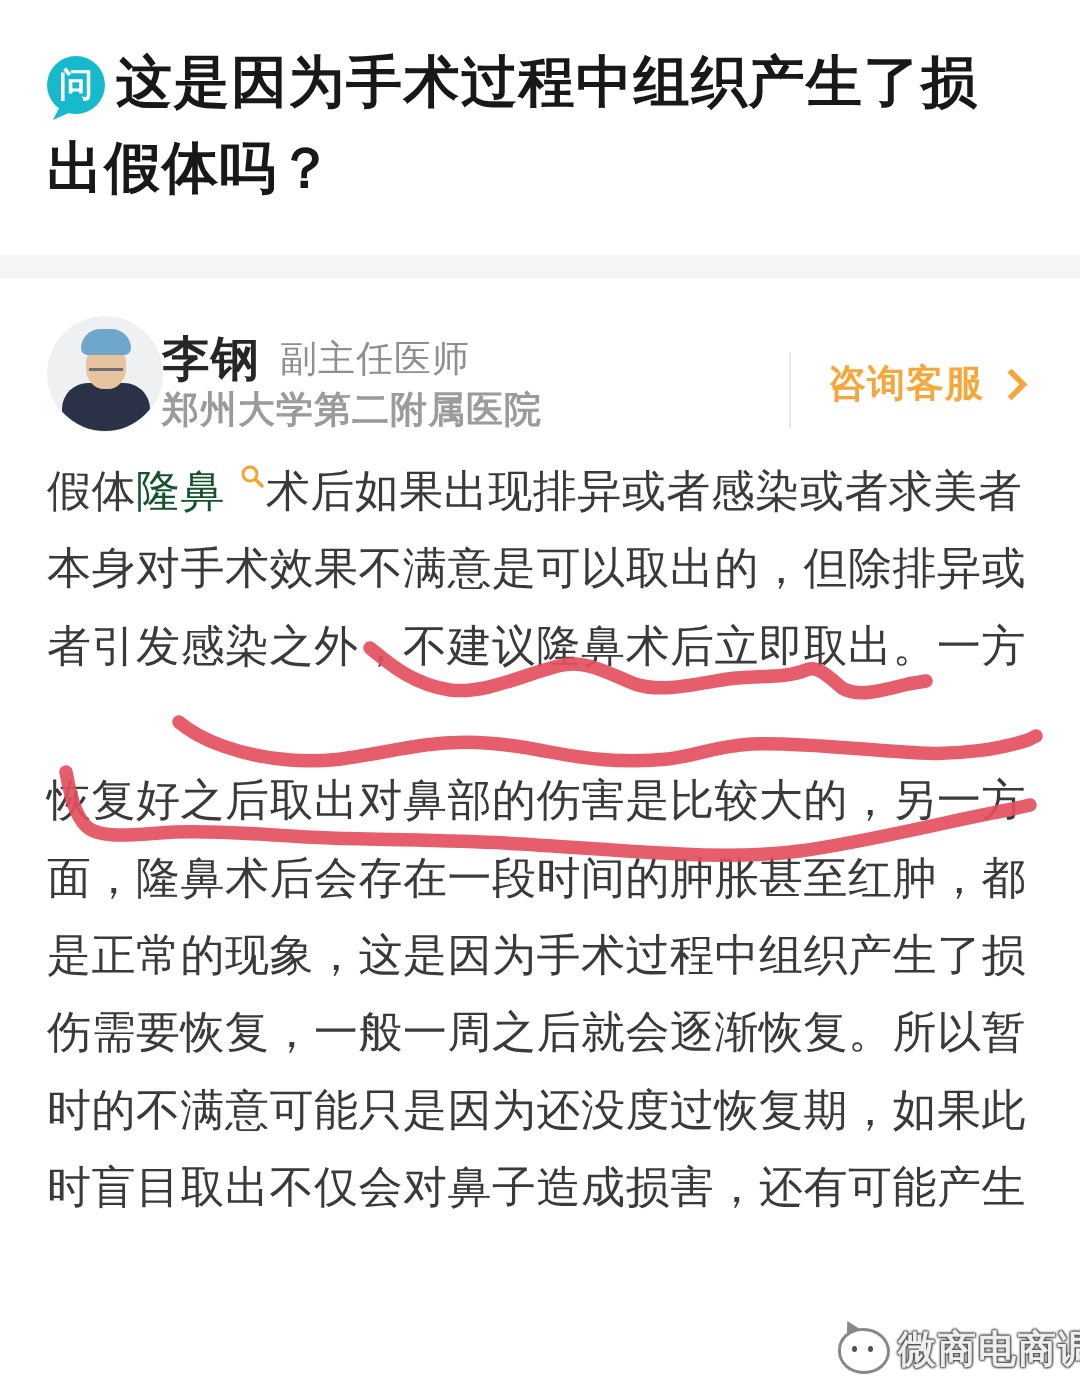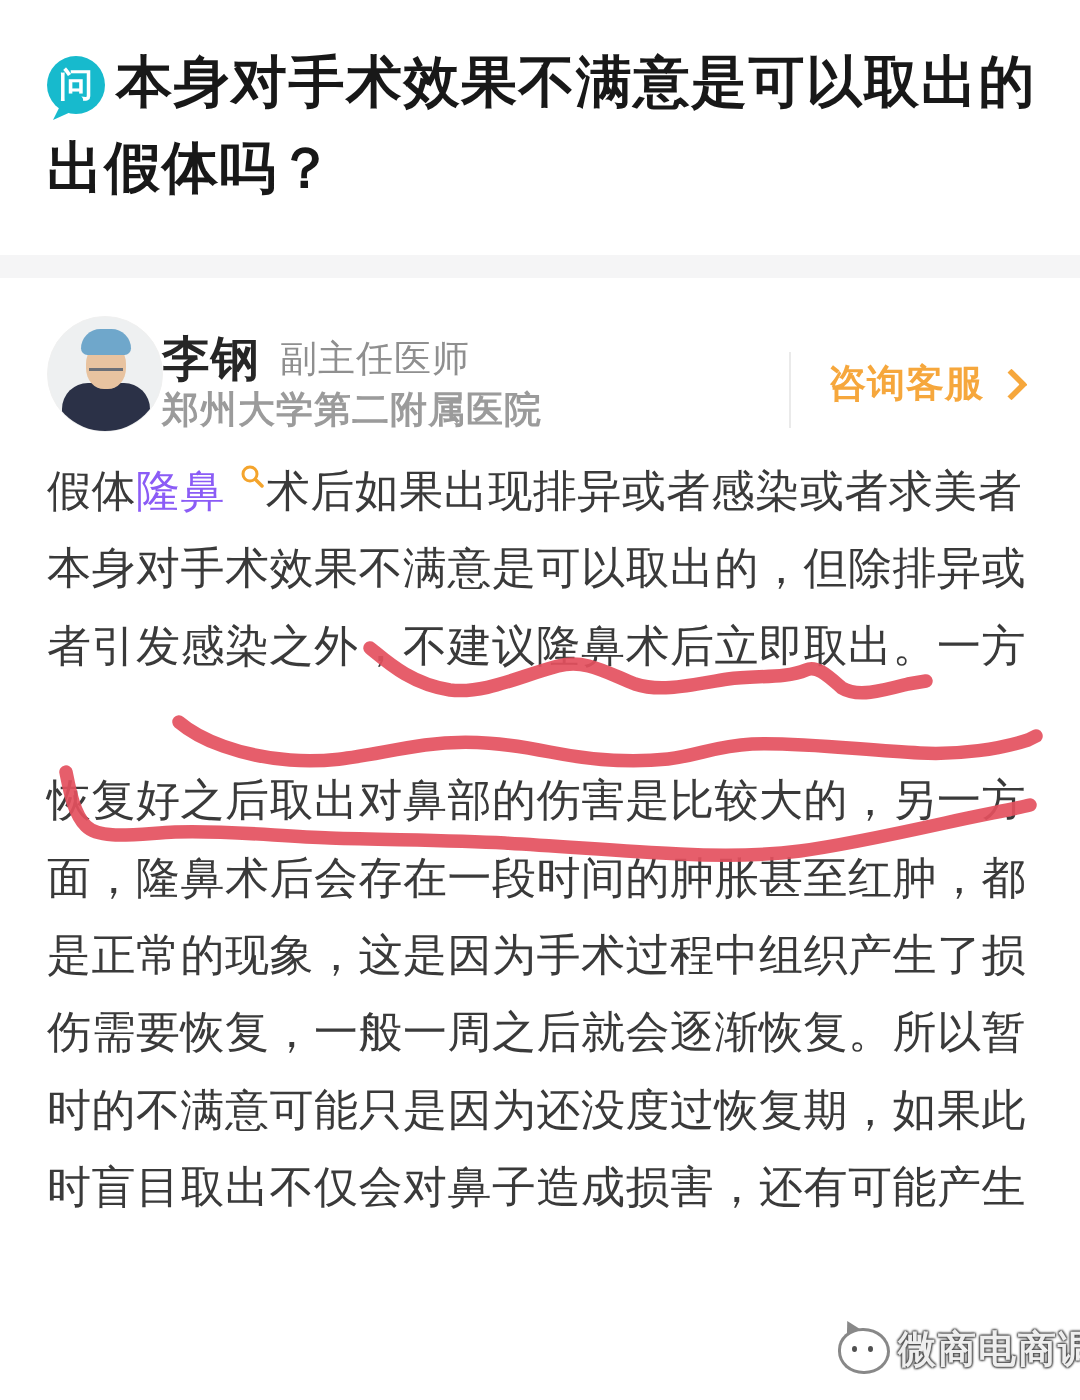--- a/index.html
+++ b/index.html
@@ -36,21 +36,21 @@
   .doc-hospital{position:absolute;left:162px;top:385px;font-size:37px;color:#9b9b9b;letter-spacing:1px;font-weight:bold;}
   .v-divider{position:absolute;left:789px;top:352px;width:2px;height:76px;background:#eaeaea;}
   .consult{position:absolute;left:828px;top:358px;display:flex;align-items:center;gap:16px;cursor:pointer;}
   .consult-label{font-size:38px;font-weight:600;color:#F6A73C;letter-spacing:1px;text-align:center;}
   .chevron{width:17px;height:17px;border-top:6px solid #F6A73C;border-right:6px solid #F6A73C;
      border-radius:2px;transform:rotate(45deg);margin-top:2px;}
 
   
   .bline{position:absolute;left:47px;font-size:44px;line-height:48px;color:#3a3a3a;
      letter-spacing:0.5px;white-space:nowrap;z-index:1;}
-  .kw{color:#8b5cf6;}
+  .kw{color:#14532d;}
   .kw-search{position:relative;top:-16px;margin-left:2px;}
 
   
   #strokes{position:absolute;left:0;top:0;width:1080px;height:1400px;z-index:5;pointer-events:none;}
   #strokes path{fill:none;stroke-width:13.5;stroke-linecap:round;stroke-linejoin:round;opacity:0.92;}
 
   
   .watermark{position:absolute;left:836px;top:1320px;display:flex;align-items:center;z-index:9;}
   .mascot{position:relative;width:58px;height:58px;opacity:.85;}
   .mascot .head{position:absolute;left:2px;top:8px;width:52px;height:46px;background:#fff;
@@ -72,21 +72,21 @@
 <div id="page">
 
   <div class="q-icon">
     <svg width="62" height="68" viewBox="0 0 62 68">
       <circle cx="30" cy="29" r="29" fill="#17BACD"></circle>
       <path d="M14 50 L7 64 L27 55 Z" fill="#17BACD"></path>
     </svg>
     <span class="bubble-char">问</span>
   </div>
 
-  <div class="title-line" id="title-line-1">本身对手术效果不满意是可以取出的</div>
+  <div class="title-line" id="title-line-1">这是因为手术过程中组织产生了损</div>
   <div class="title-line" id="title-line-2">出假体吗？</div>
 
   <div class="band"></div>
 
   <div>
     <div class="avatar">
       <div class="scrubs"></div>
       <div class="face"></div>
       <div class="cap"></div>
       <div class="glasses"></div>

